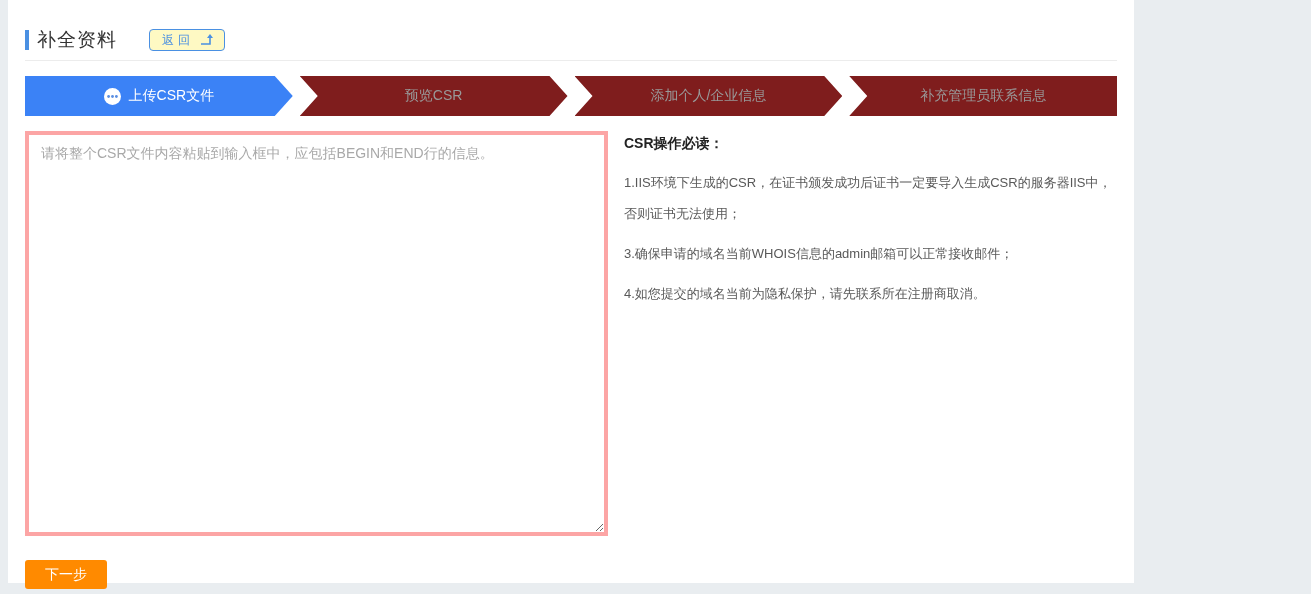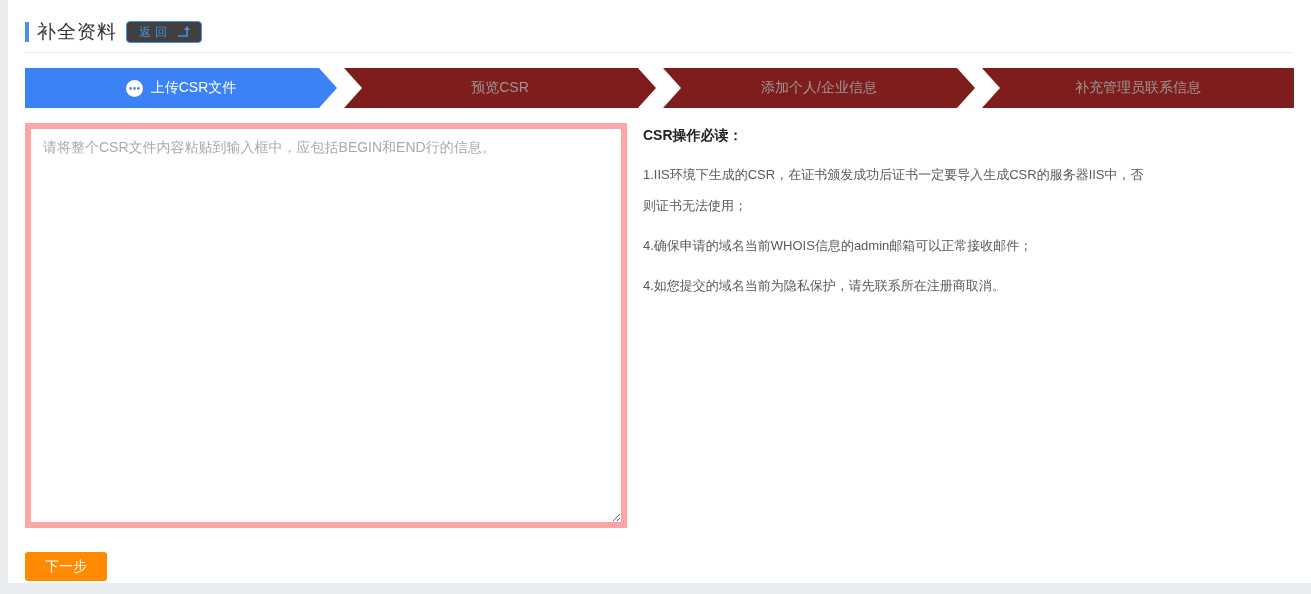--- a/index.html
+++ b/index.html
@@ -5,49 +5,49 @@
   * { box-sizing: border-box; margin: 0; padding: 0; }
   html, body {
     width: 1311px; height: 594px;
     font-family: "Liberation Sans", sans-serif;
     background: #e9edf0;
     overflow: hidden;
   }
   .panel {
     position: absolute;
     left: 8px; top: 0;
-    width: 1303px; height: 583px;
+    width: 1126px; height: 583px;
     background: #ffffff;
-    padding: 4px 17px;
+    padding: 12px 17px;
   }
   
   .header {
     display: flex;
     align-items: center;
     padding-top: 15px;
     height: 40px;
   }
   .accent-bar {
     width: 4px; height: 20px;
     background: #4a90e2;
     margin-right: 8px;
   }
   .page-title {
     font-size: 19px;
     color: #333333;
     letter-spacing: 1px;
   }
   .back-btn {
-    margin-left: 9px;
+    margin-left: 32px;
     display: inline-flex;
     align-items: center;
     gap: 6px;
     border: 1px solid #4a90e2;
     border-radius: 4px;
-    background: #404040;
+    background: #fef9c3;
     color: #4a90e2;
     font-size: 12px;
     letter-spacing: 4px;
     padding: 3px 9px 3px 12px;
     cursor: pointer;
     line-height: 14px;
   }
   .back-btn svg { display: block; }
   .divider {
     border-bottom: 1px solid #ececec;
@@ -84,21 +84,21 @@
   }
   .step-icon { display: inline-flex; }
   
   .main {
     display: flex;
     margin-top: 15px;
   }
   .csr-textarea {
     width: 602px;
     height: 405px;
-    border: 6px solid #fca5a5;
+    border: 4px solid #fca5a5;
     padding: 10px 12px;
     font-size: 14px;
     color: #333333;
     font-family: "Liberation Sans", sans-serif;
     resize: both;
     outline: none;
   }
   .csr-textarea::placeholder { color: #a9a9a9; }
   .notice {
     margin-left: 16px;
@@ -178,21 +178,21 @@
       <span>补充管理员联系信息</span>
     </div>
   </div>
 
   <div class="main">
     <textarea class="csr-textarea" placeholder="请将整个CSR文件内容粘贴到输入框中，应包括BEGIN和END行的信息。" style=""></textarea>
 
     <div class="notice">
       <div class="notice-title">CSR操作必读：</div>
       <p>1.IIS环境下生成的CSR，在证书颁发成功后证书一定要导入生成CSR的服务器IIS中，否则证书无法使用；</p>
-      <p>4.确保申请的域名当前WHOIS信息的admin邮箱可以正常接收邮件；</p>
+      <p>3.确保申请的域名当前WHOIS信息的admin邮箱可以正常接收邮件；</p>
       <p>4.如您提交的域名当前为隐私保护，请先联系所在注册商取消。</p>
     </div>
   </div>
 
   <div class="actions">
     <button class="orange-btn">下一步</button>
   </div>
 
 </div>
 

